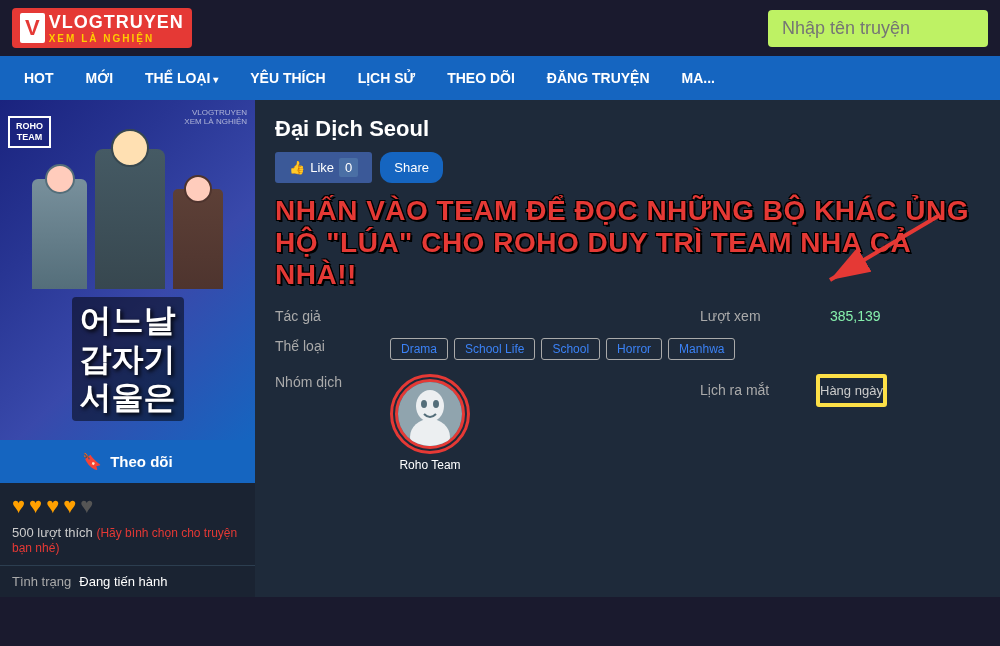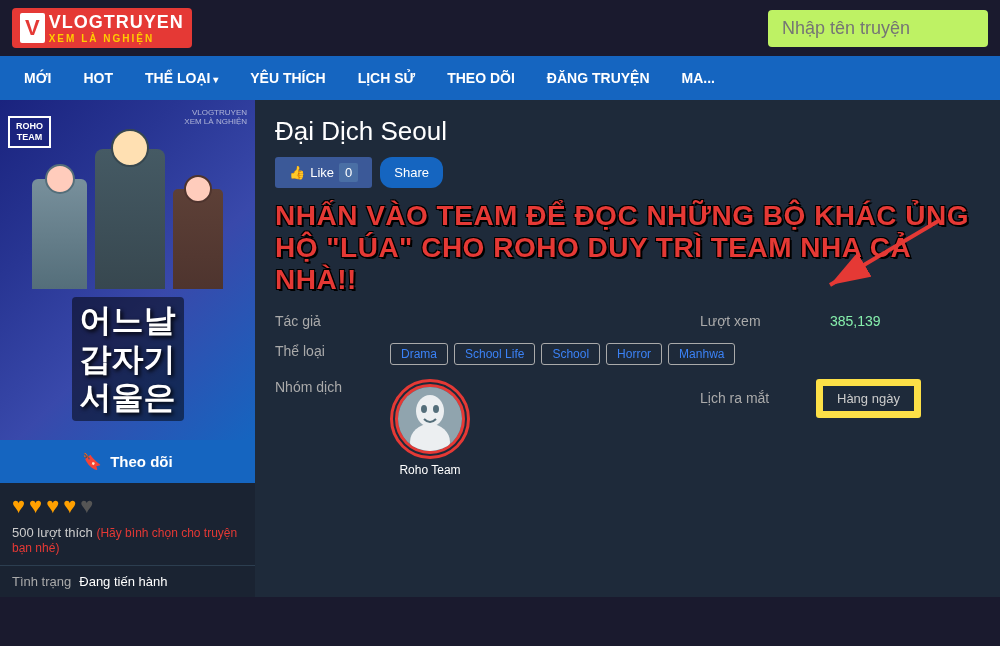--- a/index.html
+++ b/index.html
@@ -42,21 +42,21 @@
     .rating-count { font-size: 13px; color: #ccc; }
     .rating-vote-link { color: #e53935; font-size: 12px; cursor: pointer; }
 
     .status-area { background: #1a2332; padding: 8px 12px; border-top: 1px solid #2c3e50; }
     .status-row { font-size: 13px; color: #ccc; display: flex; gap: 8px; }
     .status-label { color: #aaa; }
     .status-value { color: #fff; }
 
     
     .right-panel { flex: 1; padding: 16px 20px; position: relative; }
-    .manga-title { font-size: 26px; font-weight: normal; color: #fff; margin-bottom: 10px; }
+    .manga-title { font-size: 22px; font-weight: bold; color: #fff; margin-bottom: 10px; }
 
     .action-btns { display: flex; gap: 8px; margin-bottom: 12px; }
     .like-btn { background: #3b5998; color: #fff; border: none; padding: 6px 14px; border-radius: 3px; font-size: 13px; cursor: pointer; display: flex; align-items: center; gap: 5px; }
     .like-count { background: #4a6fa5; padding: 2px 6px; border-radius: 2px; }
     .share-btn { background: #1565c0; color: #fff; border: none; padding: 6px 14px; border-radius: 12px; font-size: 13px; cursor: pointer; }
     .banner-text { font-size: 28px; font-weight: 900; color: #e53935; text-transform: uppercase; line-height: 1.15; text-shadow: 2px 2px 0 #000, -1px -1px 0 #000, 1px -1px 0 #000, -1px 1px 0 #000; letter-spacing: 0.5px; }
 
     
     .info-table { margin-top: 10px; }
     .info-row { display: flex; align-items: flex-start; margin-bottom: 14px; gap: 15px; }
@@ -69,43 +69,43 @@
     .tags { display: flex; flex-wrap: wrap; gap: 6px; }
     .tag { border: 1px solid #aaa; color: #3b82f6; padding: 3px 10px; border-radius: 3px; font-size: 12px; cursor: pointer; text-align: center; }
 
     
     .group-container { display: flex; align-items: center; position: relative; }
     .group-item { display: flex; flex-direction: column; align-items: center; }
     .group-avatar { width: 70px; height: 70px; border-radius: 50%; background: #607d8b; border: 3px solid #e53935; overflow: hidden; display: flex; align-items: center; justify-content: center; font-size: 22px; color: #fff; position: relative; }
     .group-circle-border { width: 80px; height: 80px; border-radius: 50%; border: 3px solid #e53935; display: flex; align-items: center; justify-content: center; }
     .group-name { color: #fff; font-size: 12px; margin-top: 4px; }
 
-    .daily-btn { border: 7px solid #fde047; color: #ccc; padding: 5px 14px; border-radius: 3px; font-size: 13px; background: transparent; cursor: pointer; text-align: center; }
+    .daily-btn { border: 4px solid #fde047; color: #ccc; padding: 5px 0; border-radius: 3px; font-size: 13px; background: transparent; cursor: pointer; text-align: center; }
   </style>
 </head>
 <body>
 
 <div class="header">
   <div class="logo">
     <div class="logo-box">
       <div style="display:flex;align-items:center;gap:4px;">
         <span style="background:#fff;color:#e53935;font-size:22px;font-weight:900;padding:2px 5px;border-radius:2px;">V</span>
         <div class="logo-inner">
           <span class="logo-title">VLOGTRUYEN</span>
           <span class="logo-sub">XEM LÀ NGHIỆN</span>
         </div>
       </div>
     </div>
   </div>
   <input class="search-input" type="text" placeholder="Nhập tên truyện" style="">
 </div>
 
 <nav class="nav">
+  <div class="nav-item">HOT</div>
   <div class="nav-item">MỚI</div>
-  <div class="nav-item">HOT</div>
   <div class="nav-item has-arrow">THỂ LOẠI</div>
   <div class="nav-item">YÊU THÍCH</div>
   <div class="nav-item">LỊCH SỬ</div>
   <div class="nav-item">THEO DÕI</div>
   <div class="nav-item">ĐĂNG TRUYỆN</div>
   <div class="nav-item">MA...</div>
 </nav>
 
 <div class="main">
   <div class="manga-area">

